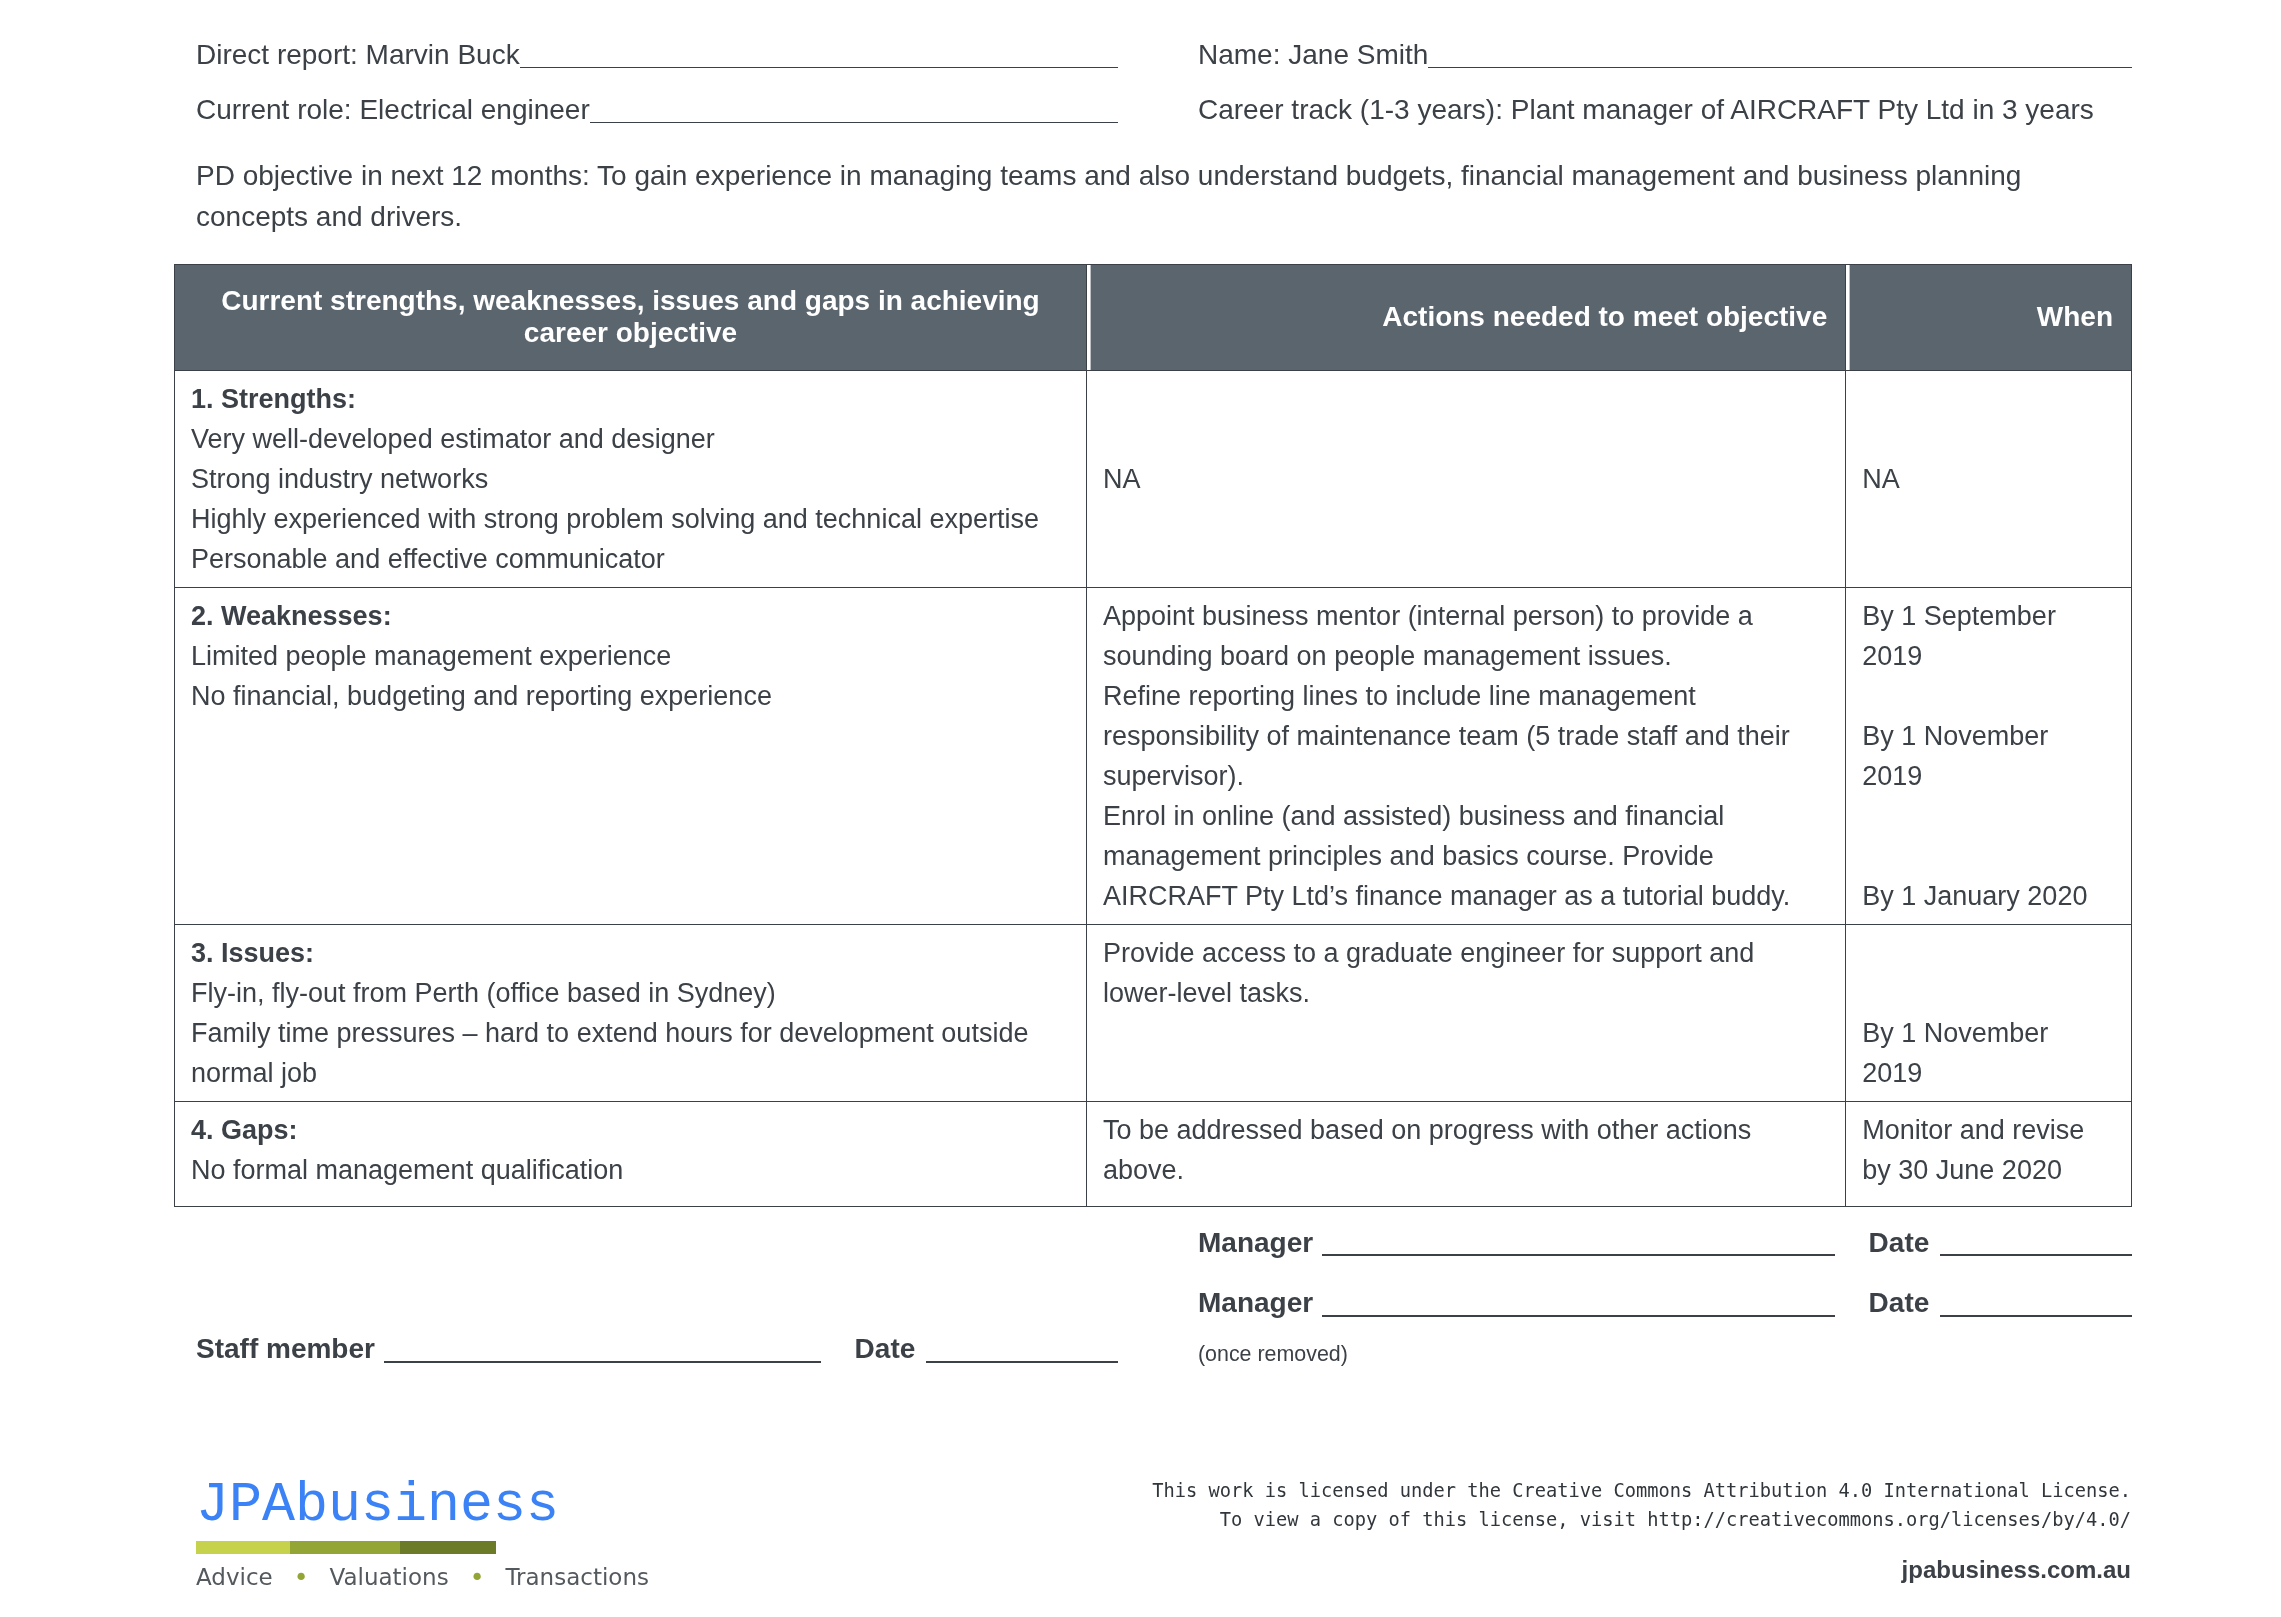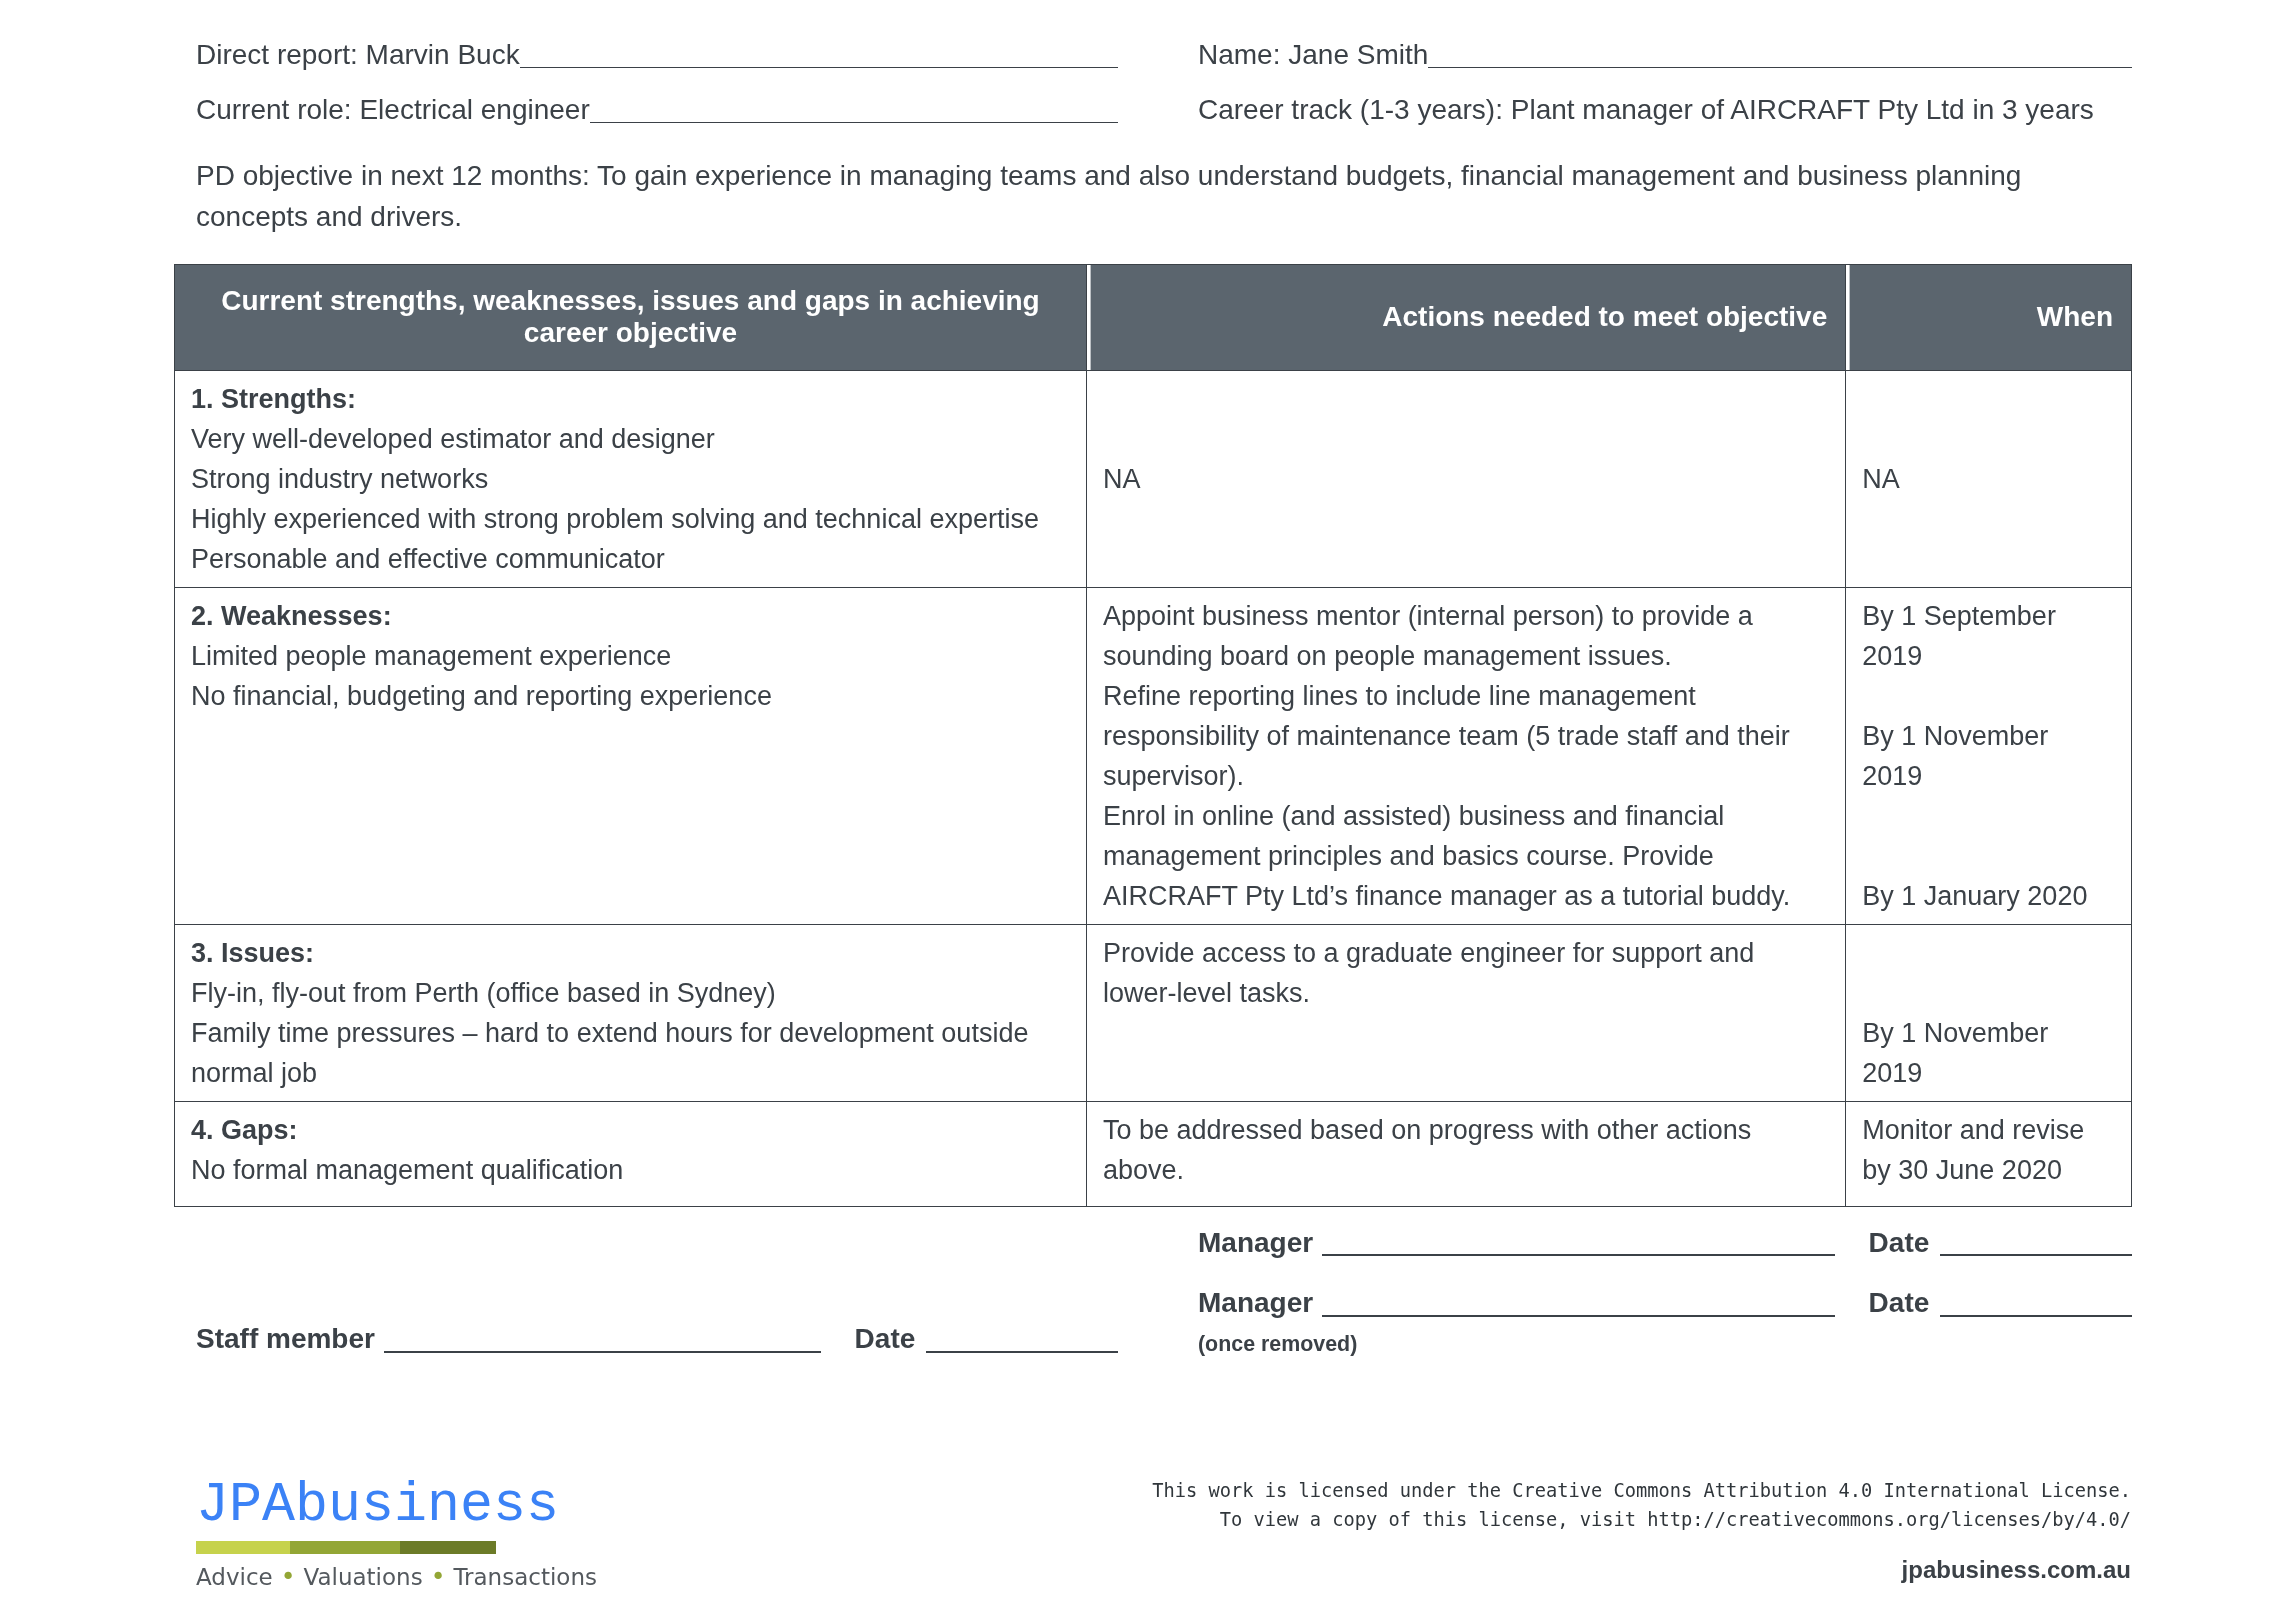--- a/index.html
+++ b/index.html
@@ -40,31 +40,31 @@
 
   
   .sig-block{margin:19.6px 0 0 22px;display:grid;grid-template-columns:922px 1fr;
              column-gap:80px;font-size:28px;}
   .sig-row{display:flex;align-items:flex-end;}
   .sig-label{font-weight:bold;white-space:nowrap;padding-bottom:1.8px;}
   .sig-fill{flex:1;border-bottom:2.7px solid #3b4147;margin:0 0 4.5px 9px;}
   .sig-date-label{margin-left:34px;}
   .sig-date-line{width:192px;border-bottom:2.7px solid #3b4147;margin:0 0 4.5px 10.7px;}
   .sig-second{margin-top:27px;}
-  .sig-note{font-size:21.4px;margin-top:11px;color:#3b4147;font-weight:bold;}
+  .sig-note{font-size:21.4px;margin-top:21px;color:#3b4147;}
 
   
   .footer{position:absolute;left:196px;width:1935px;top:1476px;display:flex;align-items:flex-start;}
   .logo-name{font-family:Liberation Mono, monospace;font-size:55px;color:#3b82f6;line-height:1.1;}
   .logo-bar{display:flex;height:13.4px;width:301px;margin-top:4.5px;}
   .logo-bar .seg1{width:94px;background:#c6d24c;}
   .logo-bar .seg2{width:110px;background:#93a635;}
   .logo-bar .seg3{width:96px;background:#6c7b28;}
   .logo-tagline{margin-top:9.8px;font-family:"DejaVu Sans",sans-serif;font-size:23px;
-                color:#54595e;display:flex;align-items:flex-start;gap:8px;}
+                color:#54595e;display:flex;align-items:center;gap:21px;}
   .dot{color:#93a635;font-size:25px;line-height:1;}
   .license-block{margin-left:auto;text-align:right;}
   .license-line{font-family:"DejaVu Sans Mono",monospace;font-size:18.7px;line-height:29px;color:#30363b;}
   .website{margin-top:22px;font-size:24px;font-weight:bold;color:#3b4147;}
 </style>
 </head>
 <body>
 
 <div class="page">
   <div class="doc">

